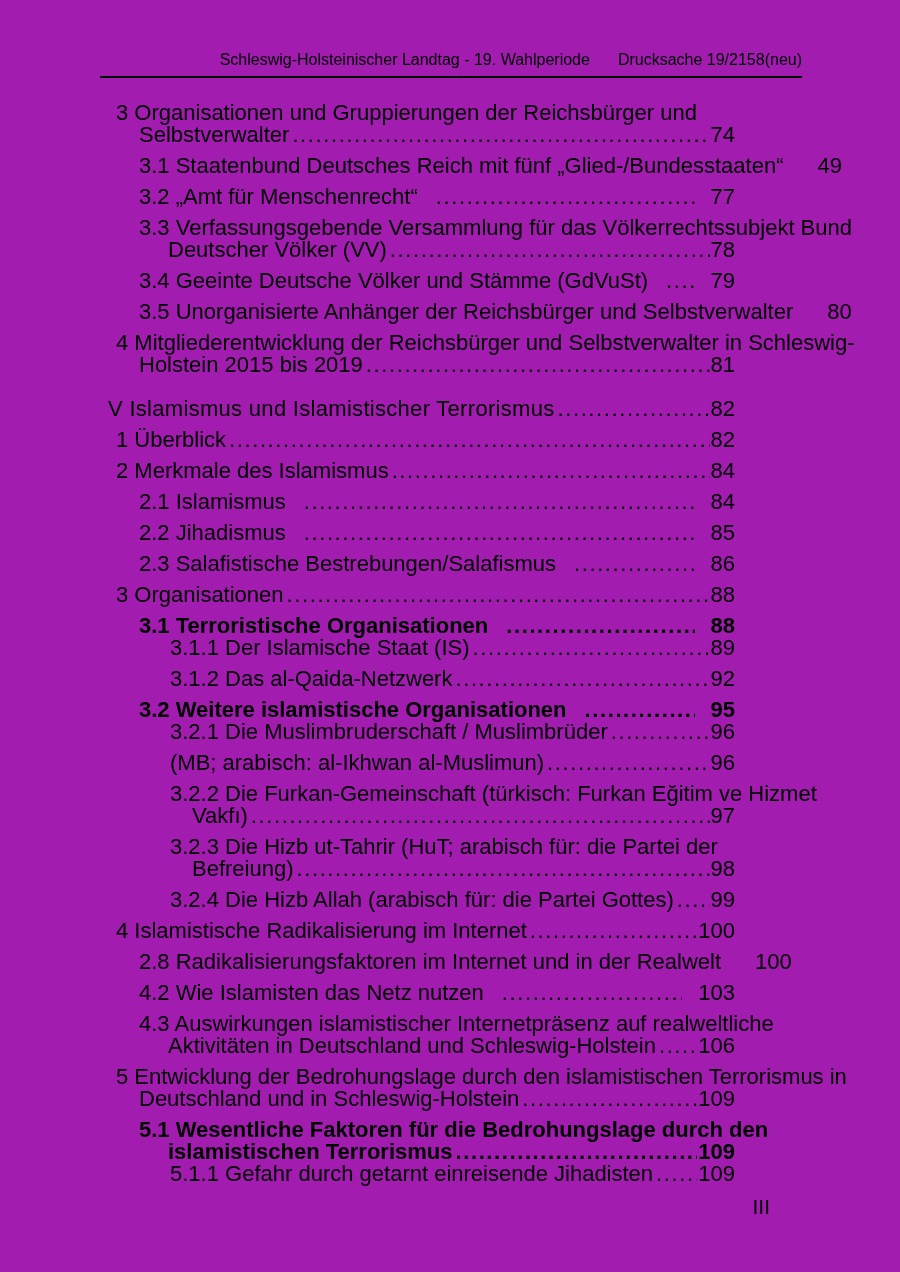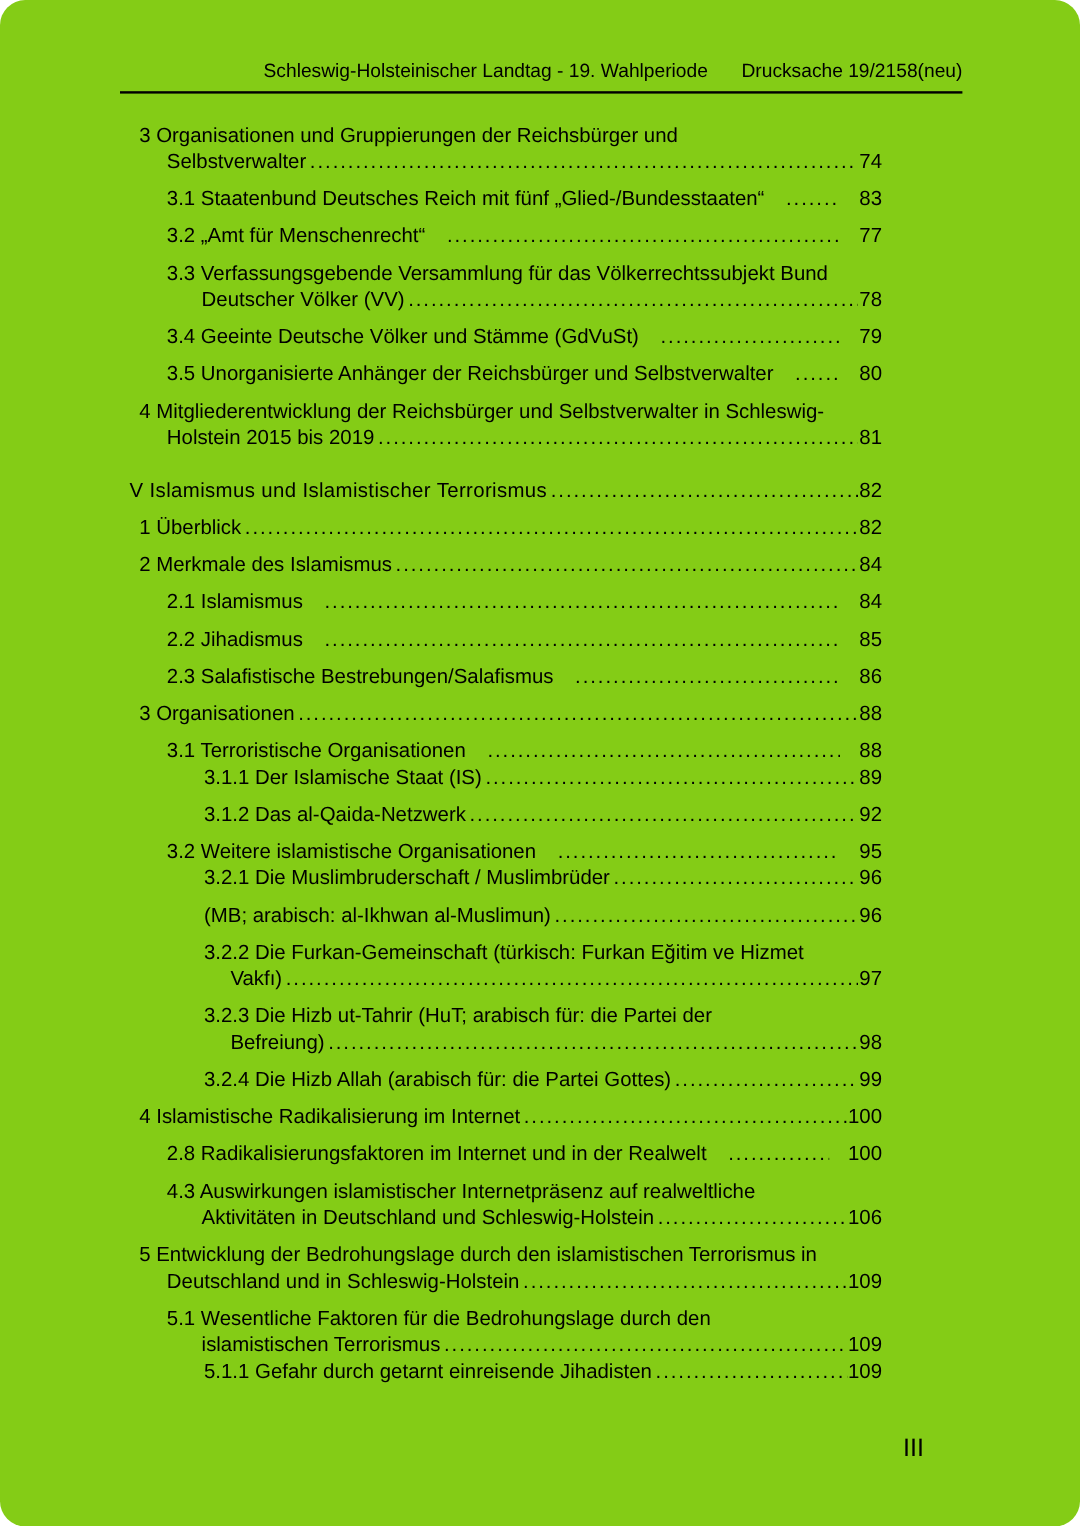--- a/index.html
+++ b/index.html
@@ -4,25 +4,24 @@
 <style>
   html, body {
     margin: 0;
     padding: 0;
     background: #ffffff;
   }
   .page {
     position: relative;
     width: 900px;
     height: 1272px;
-    background: #84cc16;
+    background: #a21caf;
     font-family: "Liberation Sans", "DejaVu Sans", sans-serif;
     color: #000000;
     overflow: hidden;
-    border-radius: 21px;
   }
   
   .header {
     position: absolute;
     left: 100px;
     top: 50px;
     width: 702px;
     display: flex;
     justify-content: flex-end;
     gap: 28px;
@@ -31,36 +30,36 @@
     padding-bottom: 6px;
     border-bottom: 2px solid #000000;
     white-space: nowrap;
   }
   
   .toc {
     position: absolute;
     left: 108px;
     top: 102px;
     width: 627px;
-    font-size: 17px;
+    font-size: 22px;
   }
   .row {
     display: flex;
     align-items: baseline;
     line-height: 22px;
     margin-bottom: 9px;
     white-space: nowrap;
   }
   .l {
     line-height: 22px;
     white-space: nowrap;
   }
   .entry { margin-bottom: 9px; }
   .entry .row { margin-bottom: 0; }
-  .tight { margin-bottom: 0 !important; }
+  .tight { margin-bottom: 0 !important; font-weight: bold; }
   .sec { margin-top: 22px; }
   .sec .t { letter-spacing: 0.3px; text-align: center; }
   
   .r0 { padding-left: 0; }
   .r1 { padding-left: 8px; }
   .r2 { padding-left: 31px; gap: 15px; }
   .r3 { padding-left: 62px; }
   .c1 { padding-left: 31px; }
   .c2 { padding-left: 60px; }
   .c3 { padding-left: 84px; }
@@ -104,21 +103,21 @@
       <div class="row c1">
         <span class="t">Selbstverwalter</span>
         <span class="dots"></span>
         <span class="pg">74</span>
       </div>
     </div>
 
     <div class="row r2">
       <span class="t">3.1 Staatenbund Deutsches Reich mit fünf „Glied-/Bundesstaaten“</span>
       <span class="dots"></span>
-      <span class="pg">83</span>
+      <span class="pg">49</span>
     </div>
 
     <div class="row r2">
       <span class="t">3.2 „Amt für Menschenrecht“</span>
       <span class="dots"></span>
       <span class="pg">77</span>
     </div>
 
     <div class="entry">
       <div class="l r2"><span class="t">3.3 Verfassungsgebende Versammlung für das Völkerrechtssubjekt Bund</span></div>
@@ -257,20 +256,25 @@
       <span class="dots"></span>
       <span class="pg">100</span>
     </div>
 
     <div class="row r2">
       <span class="t">2.8 Radikalisierungsfaktoren im Internet und in der Realwelt</span>
       <span class="dots"></span>
       <span class="pg">100</span>
     </div>
 
+    <div class="row r2">
+      <span class="t">4.2 Wie Islamisten das Netz nutzen</span>
+      <span class="dots"></span>
+      <span class="pg">103</span>
+    </div>
 
     <div class="entry">
       <div class="l r2"><span class="t">4.3 Auswirkungen islamistischer Internetpräsenz auf realweltliche</span></div>
       <div class="row c2">
         <span class="t">Aktivitäten in Deutschland und Schleswig-Holstein</span>
         <span class="dots"></span>
         <span class="pg">106</span>
       </div>
     </div>
 

